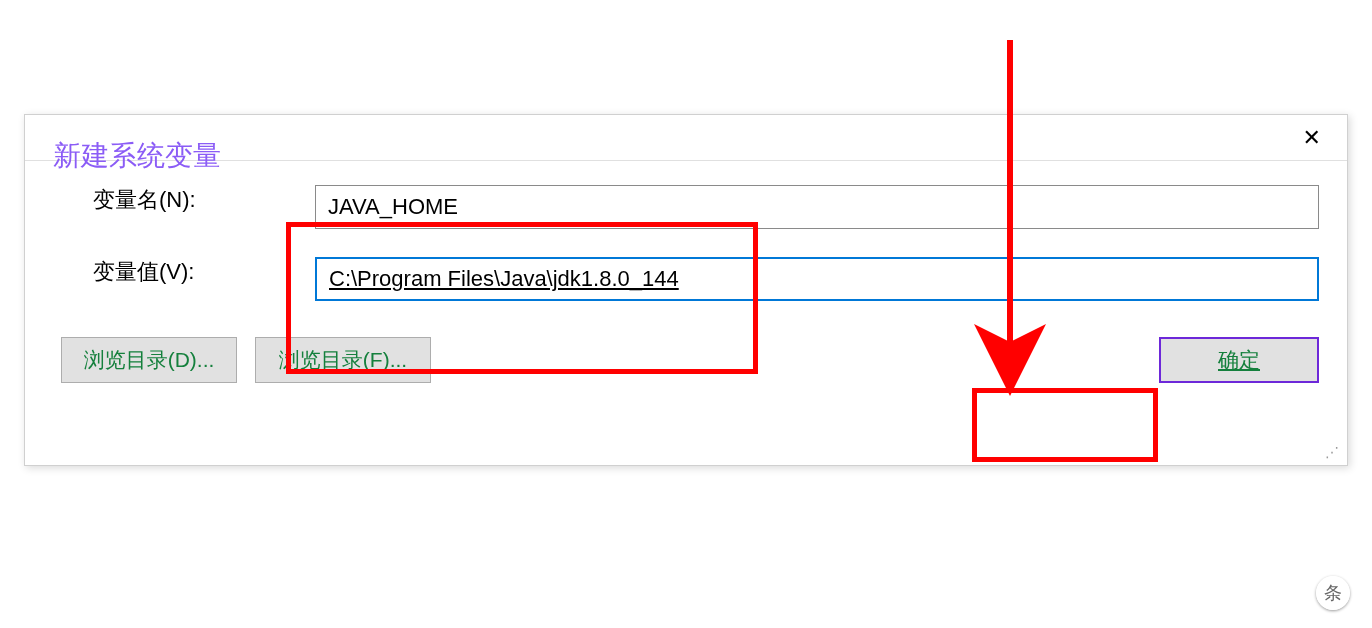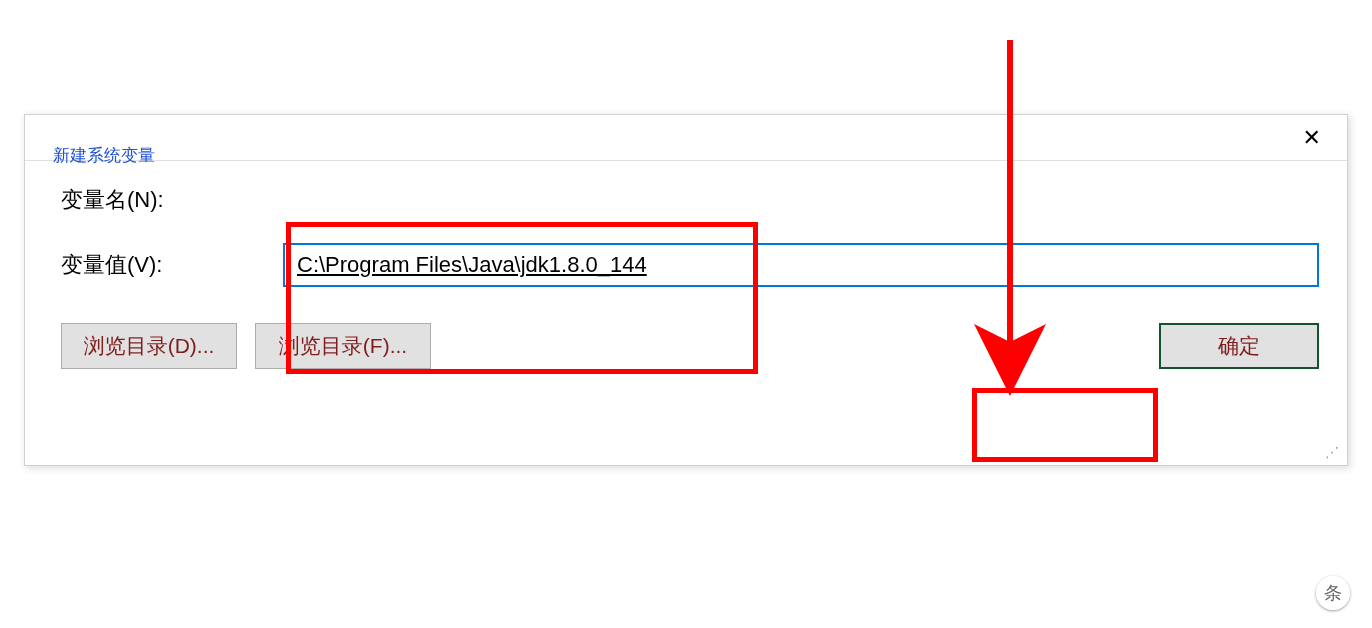--- a/index.html
+++ b/index.html
@@ -24,30 +24,30 @@
   }
   .titlebar {
     height: 46px;
     display: flex;
     align-items: center;
     justify-content: space-between;
     padding: 0 18px 0 28px;
     border-bottom: 1px solid #e0e0e0;
     background: #ffffff;
   }
-  .title-text { font-size: 17px; color: #1d4ed8; margin-top: 36px; }
+  .title-text { font-size: 28px; color: #8b5cf6; margin-top: 36px; }
   .close-x { font-size: 22px; color: #000; cursor: pointer; padding: 4px 8px; }
   .content {
     padding: 24px 28px 12px 28px;
     position: relative;
   }
   .form-row {
     display: flex;
-    align-items: center;
     margin-bottom: 28px;
+    margin-left: 32px;
   }
   .form-label {
     width: 230px;
     font-size: 22px;
     color: #000;
     padding-left: 8px;
   }
   .text-input {
     flex: 1;
     height: 44px;
@@ -69,27 +69,28 @@
     margin-top: 36px;
     padding-left: 8px;
   }
   .win-button {
     height: 46px;
     min-width: 176px;
     background: #e1e1e1;
     border: 1px solid #adadad;
     font-size: 21px;
     font-family: inherit;
-    color: #7f1d1d;
+    color: #15803d;
     cursor: pointer;
     padding: 0 18px;
   }
   .win-button.primary {
-    border: 2px solid #14532d;
+    border: 2px solid #6d28d9;
     min-width: 160px;
+    text-decoration: underline;
   }
   .spacer { flex: 1; }
   .resize-grip {
     position: absolute;
     right: 4px;
     bottom: 2px;
     width: 18px;
     height: 18px;
     color: #999;
     font-size: 14px;
@@ -144,20 +145,21 @@
 
 <div class="dialog">
   <div class="titlebar">
     <span class="title-text">新建系统变量</span>
     <span class="close-x">✕</span>
   </div>
 
   <div class="content">
     <div class="form-row">
       <div class="form-label">变量名(N):</div>
+      <input class="text-input" type="text" value="JAVA_HOME" style="">
     </div>
     <div class="form-row">
       <div class="form-label">变量值(V):</div>
       <input class="text-input focused" type="text" value="C:\Program Files\Java\jdk1.8.0_144" style="">
     </div>
 
     <div class="button-row">
       <button class="win-button">浏览目录(D)...</button>
       <button class="win-button">浏览目录(F)...</button>
       <div class="spacer"></div>

